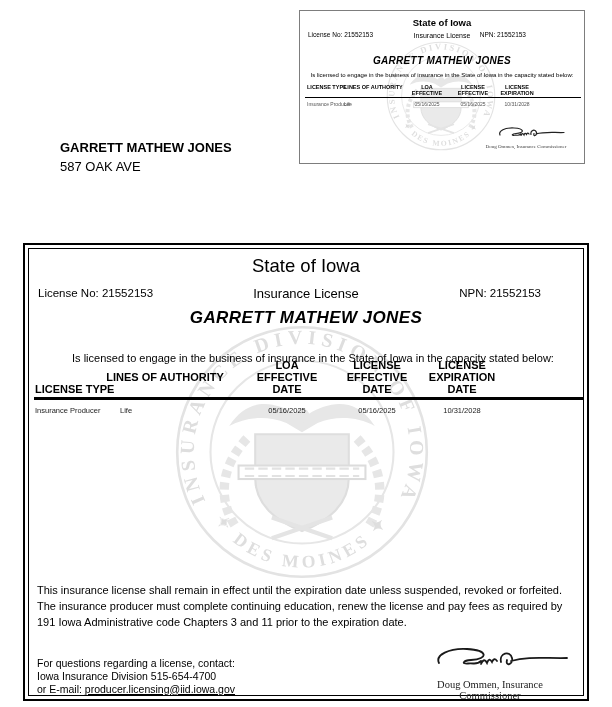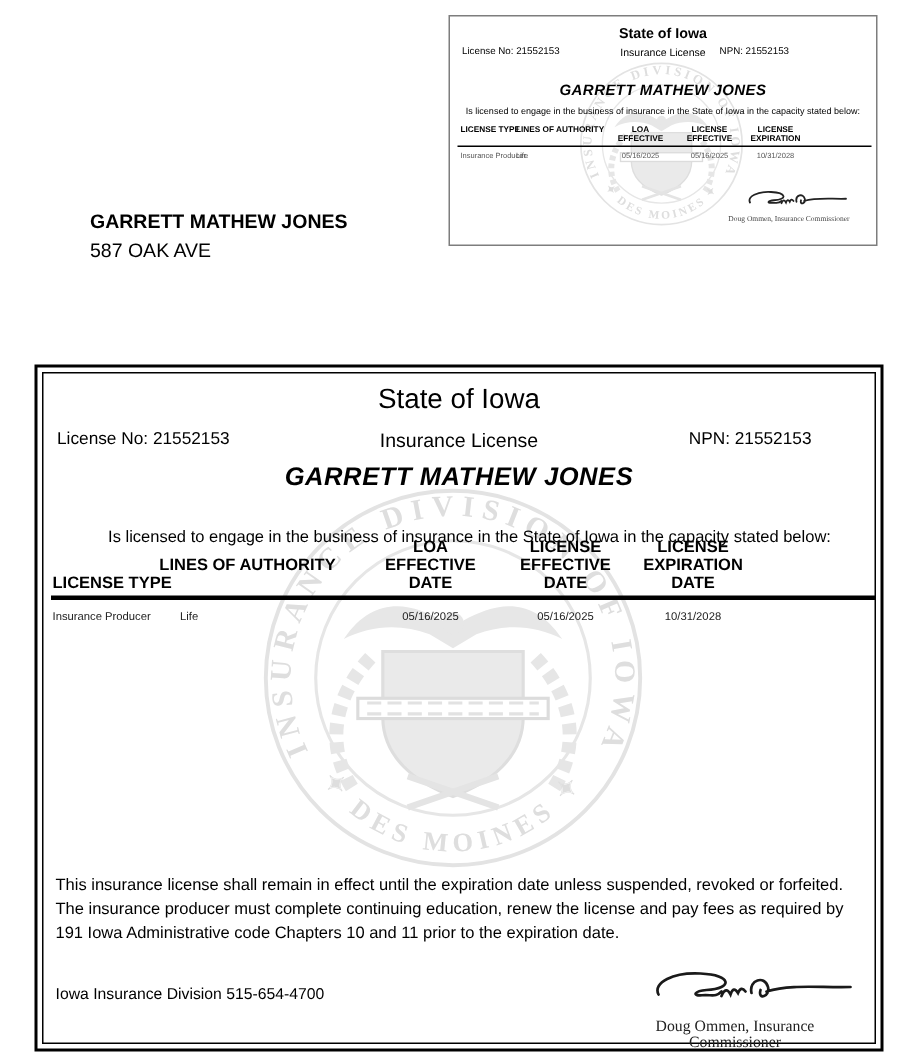--- a/index.html
+++ b/index.html
@@ -177,24 +177,26 @@
 DATE</div>
     </div>
     <div class="c-trow">
       <div class="c-td" style="left:1px;">Insurance Producer</div>
       <div class="c-td" style="left:86px;">Life</div>
       <div class="c-td ctr" style="left:253px;">05/16/2025</div>
       <div class="c-td ctr" style="left:343px;">05/16/2025</div>
       <div class="c-td ctr" style="left:428px;">10/31/2028</div>
     </div>
 
-    <div class="c-paragraph">This insurance license shall remain in effect until the expiration date unless suspended, revoked or forfeited. The insurance producer must complete continuing education, renew the license and pay fees as required by 191 Iowa Administrative code Chapters 10 and 11 prior to the expiration date.</div>
+    <div class="c-paragraph">This insurance license shall remain in effect until the expiration date unless suspended, revoked or forfeited. The insurance producer must complete continuing education, renew the license and pay fees as required by 191 Iowa Administrative code Chapters 3 and 11 prior to the expiration date.</div>
 
     <div class="c-contact">
+      <div>For questions regarding a license, contact:</div>
       <div>Iowa Insurance Division 515-654-4700</div>
+      <div><span>or E-mail: </span><span class="email-link">producer.licensing@iid.iowa.gov</span></div>
     </div>
 
     <div class="c-sig">
       <svg width="140" height="32" viewBox="0 0 140 32">
         <path d="M6,22 C2,14 16,7 34,8 C55,9 56,18 38,19 C30,19.6 28,23 35,22.5 C42,22 44,24 48,20 M48,23 q3,-7 6,-1 q2,-6 5,-1 q2,-5 5,-1 M68,21 c-2,-9 9,-12 11,-4 c1.5,6.5 -7,9 -5,2 M78,20 C95,15 112,17.5 134,17" fill="none" stroke="#1a1a1a" stroke-width="1.8" stroke-linecap="round"></path>
       </svg>
     </div>
     <div class="c-sig-caption">Doug Ommen, Insurance Commissioner</div>
   </div>
 

